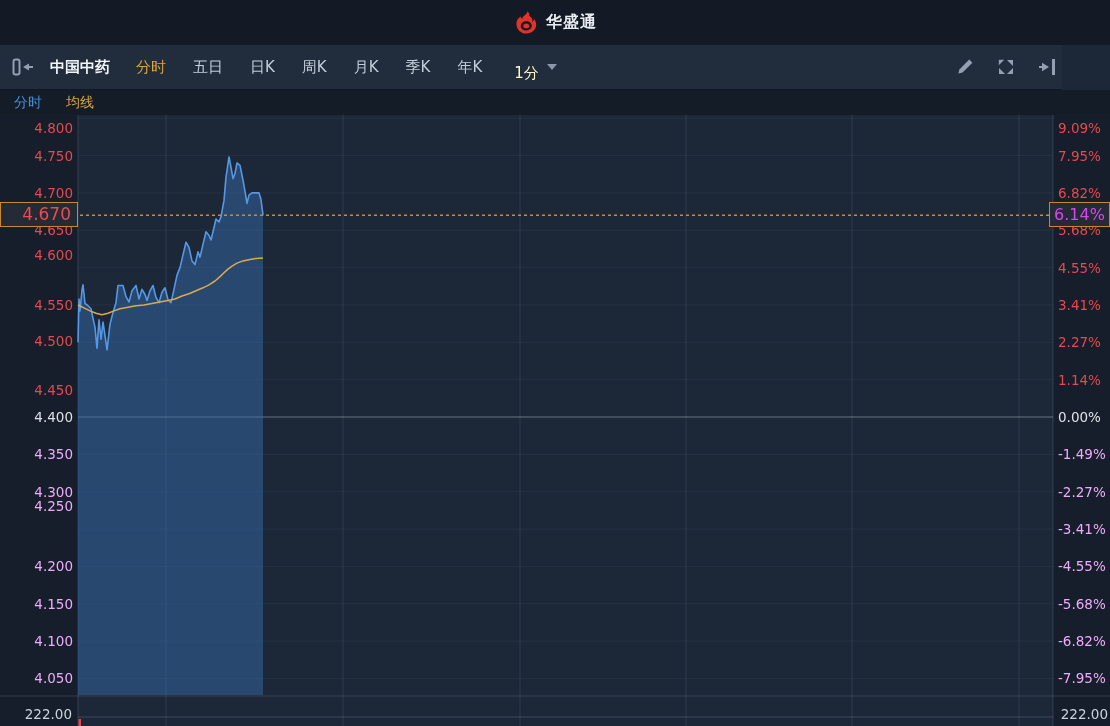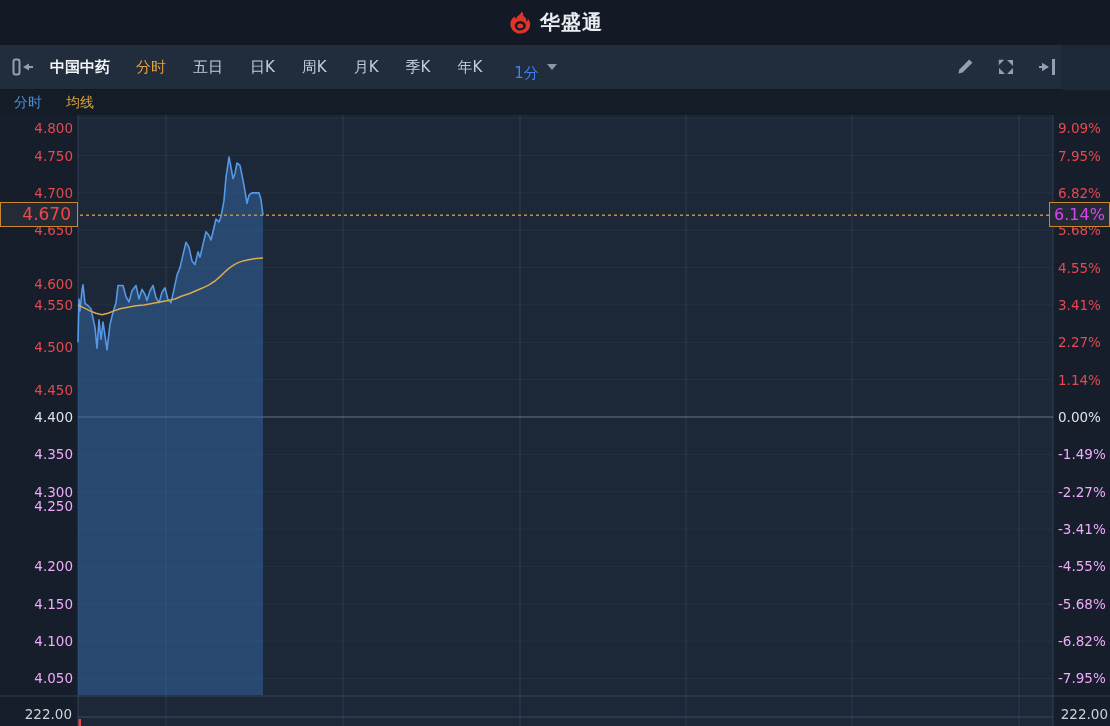--- a/index.html
+++ b/index.html
@@ -4,33 +4,33 @@
 <style>
   * { margin:0; padding:0; box-sizing:border-box; }
   html,body { width:1110px; height:726px; overflow:hidden; background:#1c2737;
     font-family:"DejaVu Sans","Liberation Sans",sans-serif; }
   .stage { position:relative; width:1110px; height:726px; }
 
   
   .topbar { position:absolute; left:0; top:0; width:1110px; height:45px;
     background:#131a25; display:flex; align-items:center; justify-content:center; }
   .logo { display:flex; align-items:center; gap:7px; }
-  .logo-text { color:#e9edf2; font-size:20px; font-weight:bold; letter-spacing:1px; }
+  .logo-text { color:#e9edf2; font-size:16px; font-weight:bold; letter-spacing:1px; }
 
   
   .navbar { position:absolute; left:0; top:45px; width:1062px; height:45px;
     background:#212c3c; border-bottom:1px solid #101722;
     display:flex; align-items:center; padding:0 10px 0 12px; }
   .collapse-btn { display:flex; align-items:center; margin-right:16px; cursor:pointer; }
   .stock-name { color:#f2f6fa; font-weight:bold; font-size:15px; margin-right:26px; }
   .nav-tabs { display:flex; align-items:center; gap:27px; }
   .nav-tab { color:#c4cdd9; font-size:15px; cursor:pointer; }
   .nav-tab.active { color:#e2a23d; }
   .interval { display:flex; align-items:center; gap:8px; margin-left:32px; cursor:pointer; }
-  .interval-label { color:#3b82f6; font-size:15px;margin-top:12px; }
+  .interval-label { color:#fef9c3; font-size:15px;margin-top:12px; }
   .caret { width:0; height:0; border-left:5px solid transparent;
     border-right:5px solid transparent; border-top:6px solid #8b97a8; }
   .nav-right { margin-left:auto; display:flex; align-items:center; gap:22px; }
   .icon-btn { display:flex; align-items:center; cursor:pointer; }
   .edge-cut { margin-right:-8px; }
 
   
   .subtabs { position:absolute; left:0; top:90px; width:1110px; height:25px;
     background:#141c28; display:flex; align-items:center; gap:24px; padding-left:14px; }
   .subtab { font-size:14px; cursor:pointer; }
@@ -160,23 +160,23 @@
         <line x1="80" y1="100.31000000000031" x2="1050" y2="100.31000000000031" stroke="#cf8a2e" stroke-width="1.4" stroke-dasharray="3 3"></line>
         <line x1="0" y1="581" x2="1110" y2="581" stroke="rgba(125,145,175,0.28)" stroke-width="1"></line>
         <line x1="78" y1="602" x2="1053" y2="602" stroke="rgba(125,145,175,0.32)" stroke-width="1"></line>
         <rect x="78.5" y="604" width="2.5" height="7" fill="#e8454d"></rect>
       </svg>
     <div id="axisLeft">
         <div class="axis-label left red" style="top: 4px;">4.800</div>
         <div class="axis-label left red" style="top: 31.55px;">4.750</div>
         <div class="axis-label left red" style="top: 68.9px;">4.700</div>
         <div class="axis-label left red" style="top: 106.25px;">4.650</div>
-        <div class="axis-label left red" style="top: 160px;">4.600</div>
+        <div class="axis-label left red" style="top: 131px;">4.600</div>
         <div class="axis-label left red" style="top: 180.95px;">4.550</div>
-        <div class="axis-label left red" style="top: 223px;">4.500</div>
+        <div class="axis-label left red" style="top: 217px;">4.500</div>
         <div class="axis-label left red" style="top: 266px;">4.450</div>
         <div class="axis-label left flat" style="top: 293px; padding-left: 12px;">4.400</div>
         <div class="axis-label left green" style="top: 330.35px;">4.350</div>
         <div class="axis-label left green" style="top: 367.7px;">4.300</div>
         <div class="axis-label left green" style="top: 382px;">4.250</div>
         <div class="axis-label left green" style="top: 442.4px;">4.200</div>
         <div class="axis-label left green" style="top: 479.75px;">4.150</div>
         <div class="axis-label left green" style="top: 517.1px;">4.100</div>
         <div class="axis-label left green" style="top: 554.45px;">4.050</div>
       </div>

